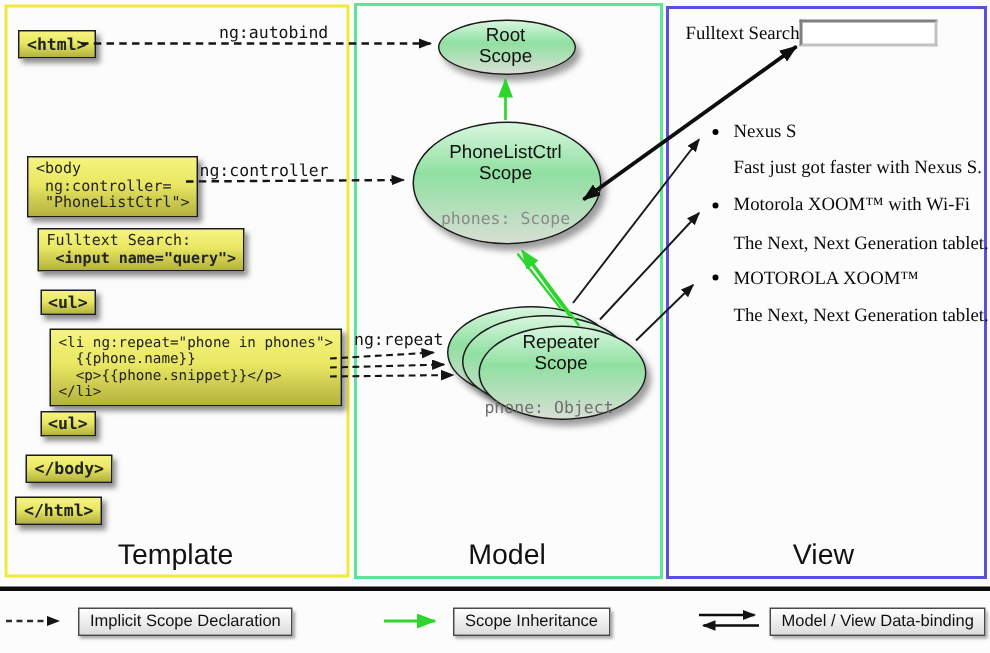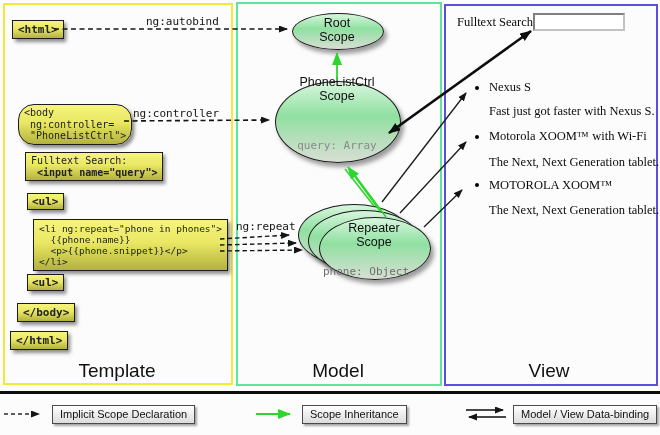--- a/index.html
+++ b/index.html
@@ -45,38 +45,38 @@
   <div class="coltitle" style="left:3px;top:360px;width:228px;">Template</div>
   <div class="coltitle" style="left:444px;top:360px;width:210px;">View</div>
 
   <div class="scope" style="left:292px;top:13px;width:90px;height:35px;"></div>
   <div class="scopetext" style="left:292px;top:17px;width:90px;">
     <div>Root</div>
     <div>Scope</div>
   </div>
 
   <div class="scope" style="left:275px;top:81px;width:124px;height:80px;"></div>
-  <div class="scopetext" style="left:275px;top:76px;width:124px;text-align:center;">
+  <div class="scopetext" style="left:275px;top:95px;width:124px;text-align:center;">
     <div>PhoneListCtrl</div>
     <div>Scope</div>
   </div>
-  <div class="prop g" style="left:275px;top:139px;width:124px;">query: Array</div>
+  <div class="prop g" style="left:275px;top:139px;width:124px;">phones: Scope</div>
 
   <div class="scope" style="left:298px;top:204px;width:110px;height:60px;"></div>
   <div class="scope" style="left:308px;top:210px;width:110px;height:60px;"></div>
   <div class="scope" style="left:319px;top:217px;width:110px;height:61px;"></div>
   <div class="scopetext" style="left:319px;top:222px;width:110px;">
     <div>Repeater</div>
     <div>Scope</div>
   </div>
   <div class="prop g" style="left:319px;top:265px;width:94px;color:#6f6f6f;">phone: Object</div>
 
   <div class="code sm" style="left:12px;top:20px;">&lt;html&gt;</div>
 
-  <div class="code md" style="left:18px;top:104px;border-radius:16px;">
+  <div class="code md" style="left:18px;top:104px;">
     <div class="pre">&lt;body</div>
     <div class="pre"> ng:controller=</div>
     <div class="pre"> "PhoneListCtrl"&gt;</div>
   </div>
 
   <div class="code md" style="left:25px;top:152px;">
     <div class="pre">Fulltext Search:</div>
     <div class="pre" style="font-weight:bold;"> &lt;input name="query"&gt;</div>
   </div>
 

